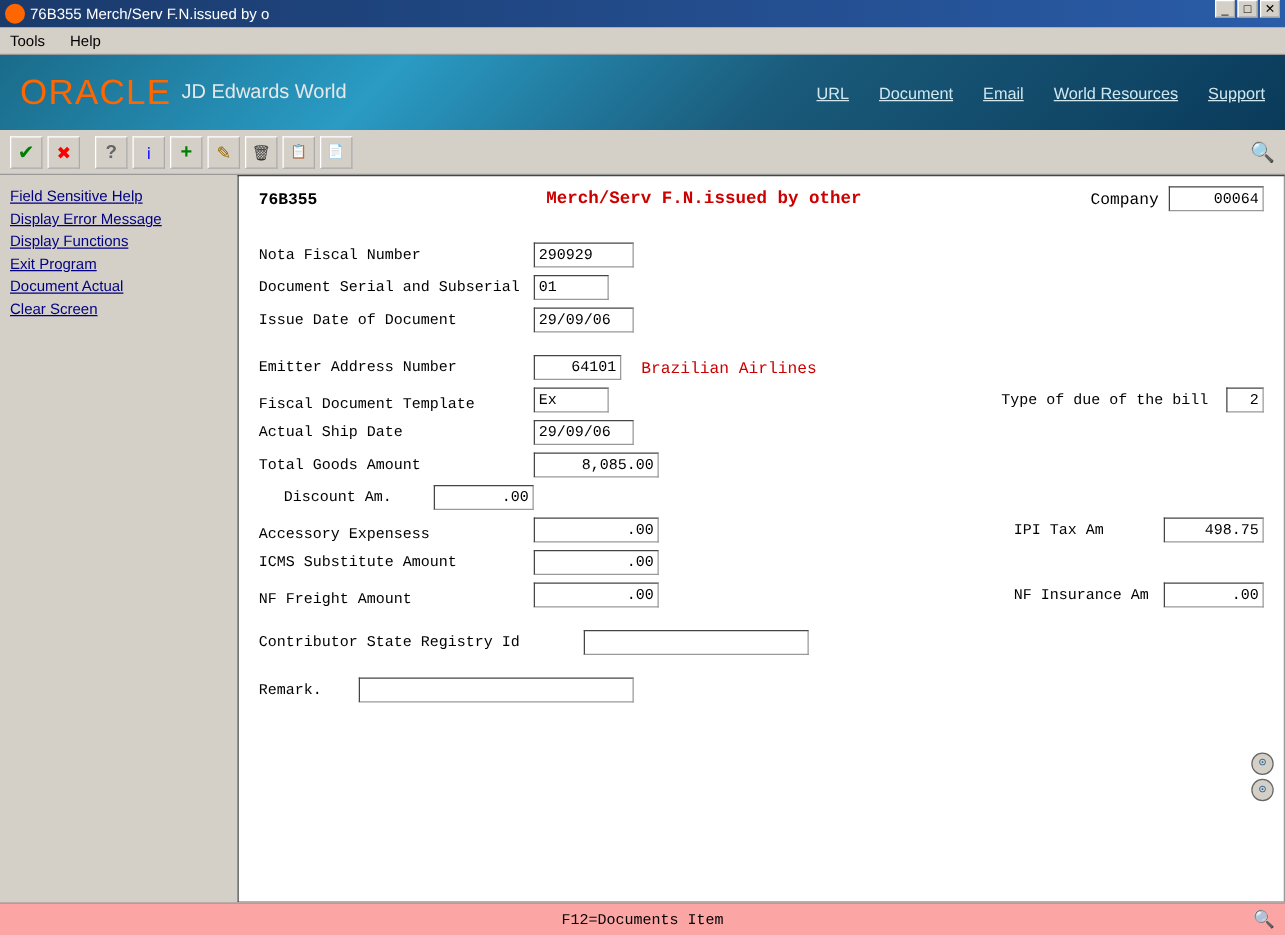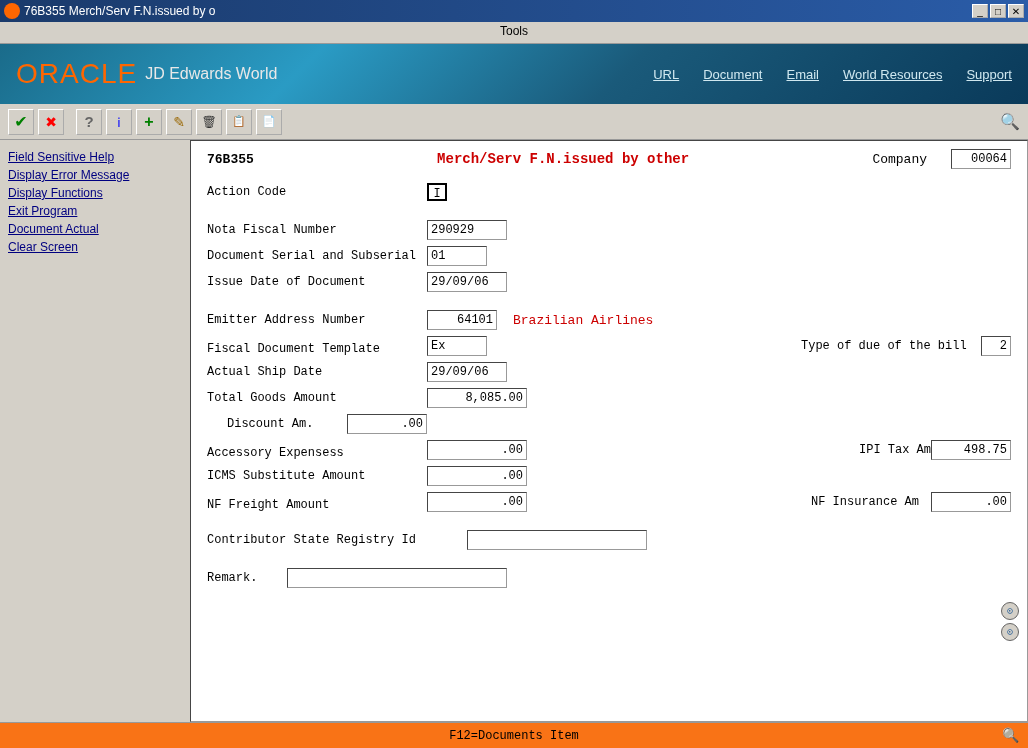--- a/index.html
+++ b/index.html
@@ -4,21 +4,20 @@
   <style>
     * { margin: 0; padding: 0; box-sizing: border-box; }
     body { width: 1028px; height: 748px; font-family: 'Courier New', monospace; font-size: 13px; background: #d4d0c8; overflow: hidden; }
 
     
     .title-bar {
       background: linear-gradient(to right, #1a3a6b, #2a5ca8);
       color: white;
       height: 22px;
       display: flex;
-      align-items: center;
       justify-content: space-between;
       padding: 0 4px;
       font-size: 12px;
       font-family: Arial, sans-serif;
     }
     .title-bar-left { display: flex; align-items: center; gap: 4px; }
     .title-bar-icon { width: 16px; height: 16px; background: #ff6600; border-radius: 50%; display: inline-block; }
     .title-bar-controls { display: flex; gap: 2px; }
     .title-btn { width: 16px; height: 14px; background: #d4d0c8; border: 1px outset #fff; font-size: 10px; display: flex; align-items: center; justify-content: center; cursor: pointer; color: #000; }
 
@@ -26,21 +25,20 @@
     .menu-bar {
       background: #d4d0c8;
       height: 22px;
       display: flex;
       align-items: center;
       padding: 0 4px;
       gap: 12px;
       border-bottom: 1px solid #999;
       font-size: 12px;
       font-family: Arial, sans-serif;
-      flex-direction: column;
     }
     .menu-item { cursor: pointer; padding: 2px 4px; }
 
     
     .oracle-header {
       height: 60px;
       background: linear-gradient(135deg, #1a6b8a 0%, #2a9bc4 30%, #1a5a7a 60%, #0a3a5a 100%);
       display: flex;
       align-items: center;
       justify-content: space-between;
@@ -145,21 +143,21 @@
     .form-company { display: flex; align-items: center; gap: 8px; }
     .form-company-label { font-family: 'Courier New', monospace; font-size: 13px; }
     .field-input {
       background: white;
       border: 1px inset #999;
       font-family: 'Courier New', monospace;
       font-size: 12px;
       padding: 1px 3px;
       height: 20px;
     }
-    .company-input { width: 60px; text-align: right; margin-left: 16px; }
+    .company-input { width: 76px; text-align: right; }
 
     
     .form-row {
       display: flex;
       align-items: center;
       margin-bottom: 4px;
       min-height: 22px;
     }
     .field-label {
       font-family: 'Courier New', monospace;
@@ -180,21 +178,21 @@
       line-height: 18px;
     }
 
     .emitter-name { color: #cc0000; font-weight: normal; font-family: 'Courier New', monospace; font-size: 13px; }
 
     .spacer { height: 12px; }
 
     
     .bottom-bar {
       height: 26px;
-      background: #f97316;
+      background: #fca5a5;
       border-top: 1px solid #999;
       display: flex;
       align-items: center;
       justify-content: center;
       font-family: 'Courier New', monospace;
       font-size: 12px;
       position: relative;
     }
     .circle-icon {
       width: 18px; height: 18px;
@@ -287,24 +285,20 @@
 
     <div class="form-header">
       <span class="form-id">76B355</span>
       <span class="form-title">Merch/Serv F.N.issued by other</span>
       <div class="form-company">
         <span class="form-company-label">Company</span>
         <input class="field-input company-input" type="text" value="00064" style="">
       </div>
     </div>
 
-    <div class="form-row">
-      <span class="field-label">Action Code</span>
-      <div class="action-code-box">I</div>
-    </div>
 
     <div class="spacer"></div>
 
     <div class="form-row">
       <span class="field-label">Nota Fiscal Number</span>
       <input class="fi" type="text" value="290929" style="width: 80px;">
     </div>
 
     <div class="form-row">
       <span class="field-label">Document Serial and Subserial</span>
@@ -351,21 +345,21 @@
         <input class="fi" type="text" value=".00" style="width: 80px; text-align: right;">
       </div>
     </div>
 
     <div class="form-row two-col-row">
       <div class="col-left">
         <span class="field-label">Accessory Expensess</span>
         <input class="fi" type="text" value=".00" style="width: 100px; text-align: right;">
       </div>
       <div class="col-right" style="margin-left:20px;">
-        <span class="field-label" style="min-width:120px;text-align:right;">IPI Tax Am</span>
+        <span class="field-label" style="min-width:120px;">IPI Tax Am</span>
         <input class="fi" type="text" value="498.75" style="width: 80px; text-align: right;">
       </div>
     </div>
 
     <div class="form-row">
       <span class="field-label">ICMS Substitute Amount</span>
       <input class="fi" type="text" value=".00" style="width: 100px; text-align: right;">
     </div>
 
     <div class="form-row two-col-row">

